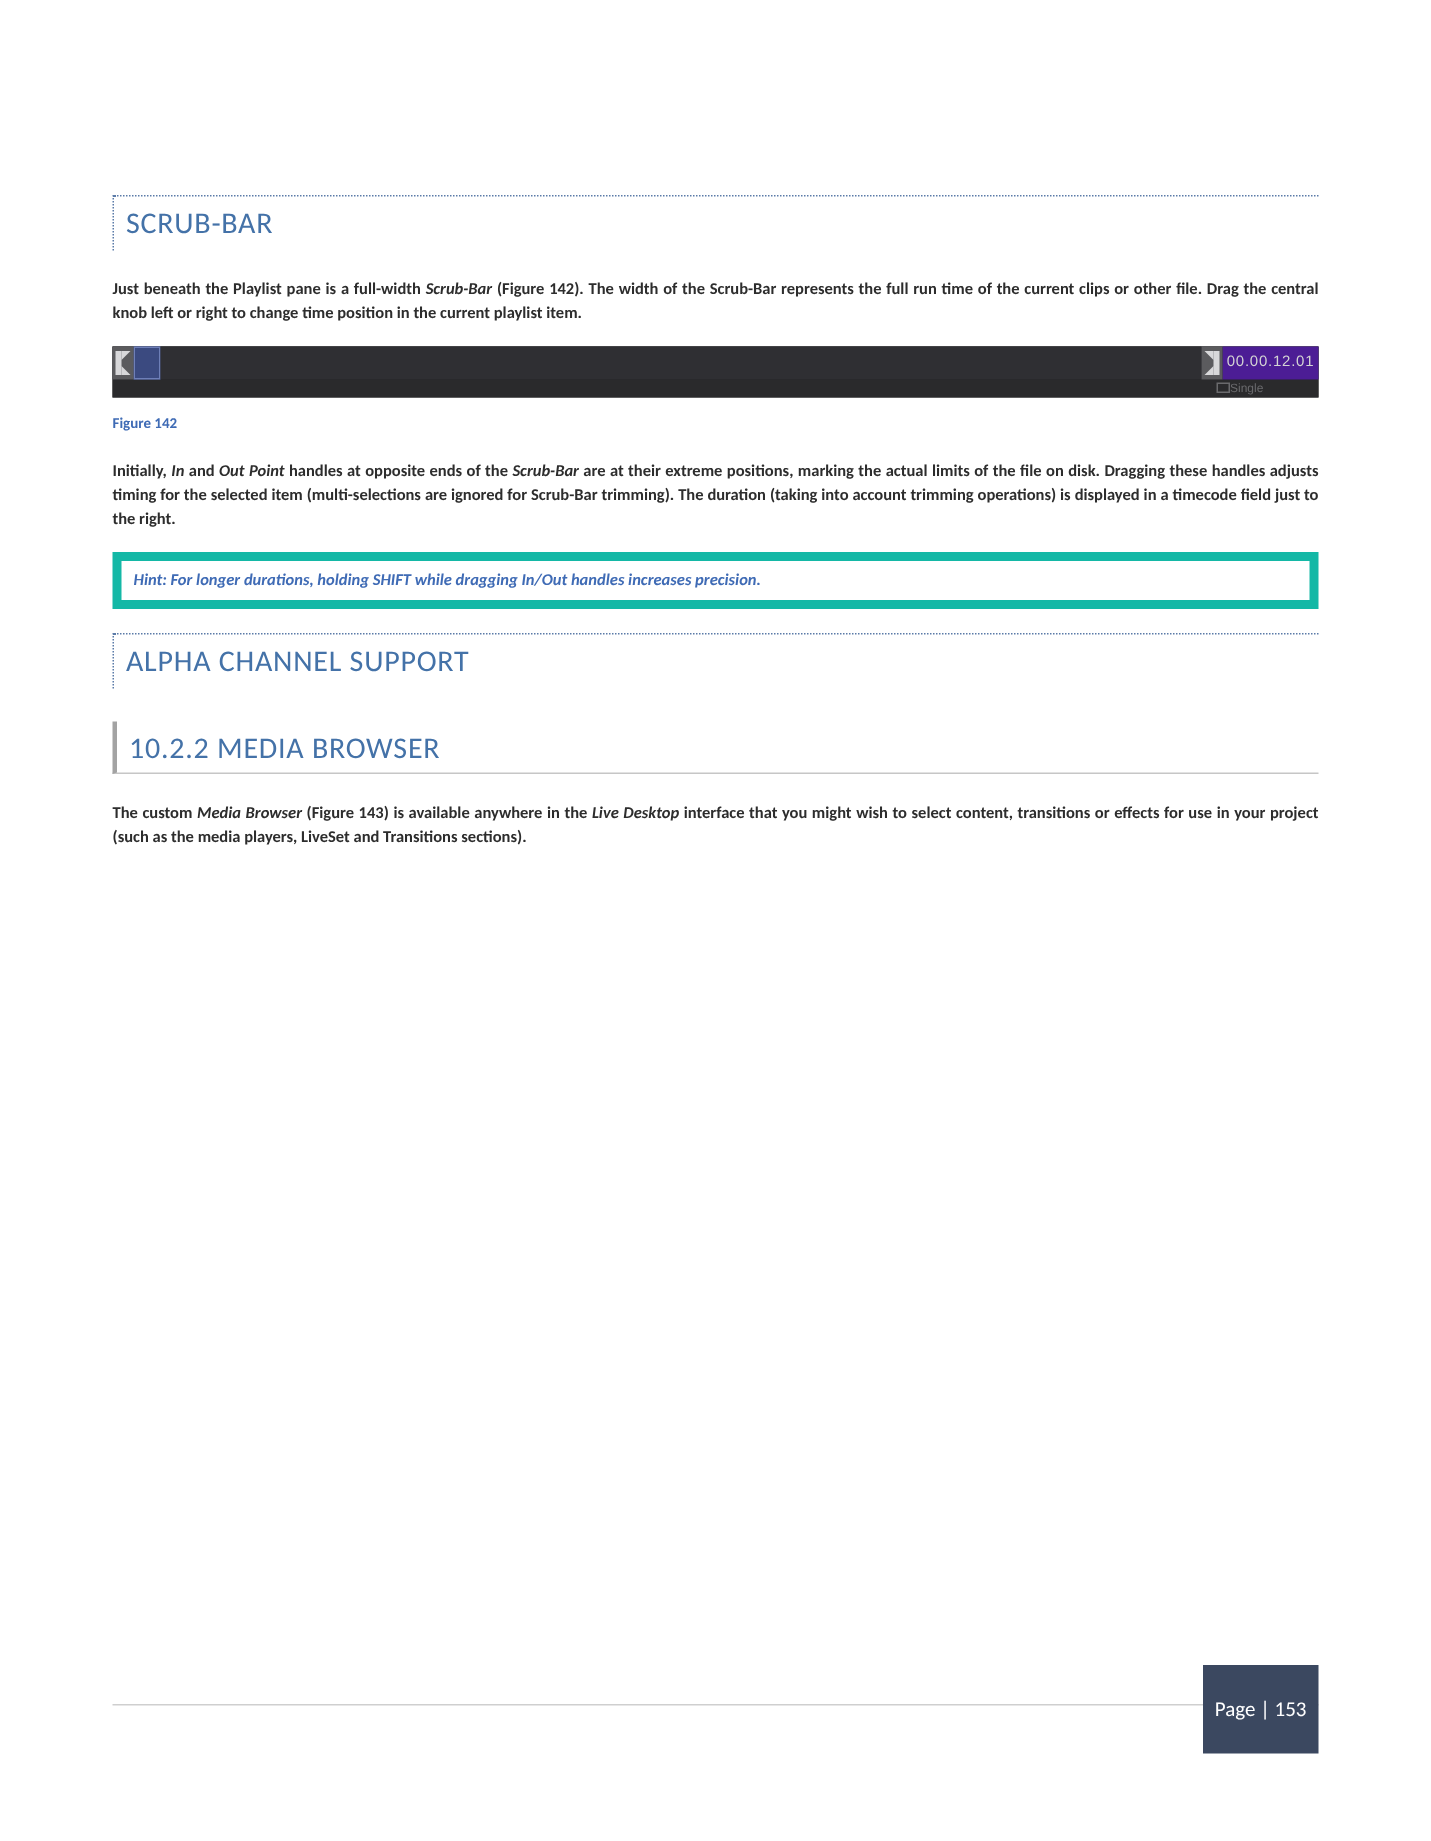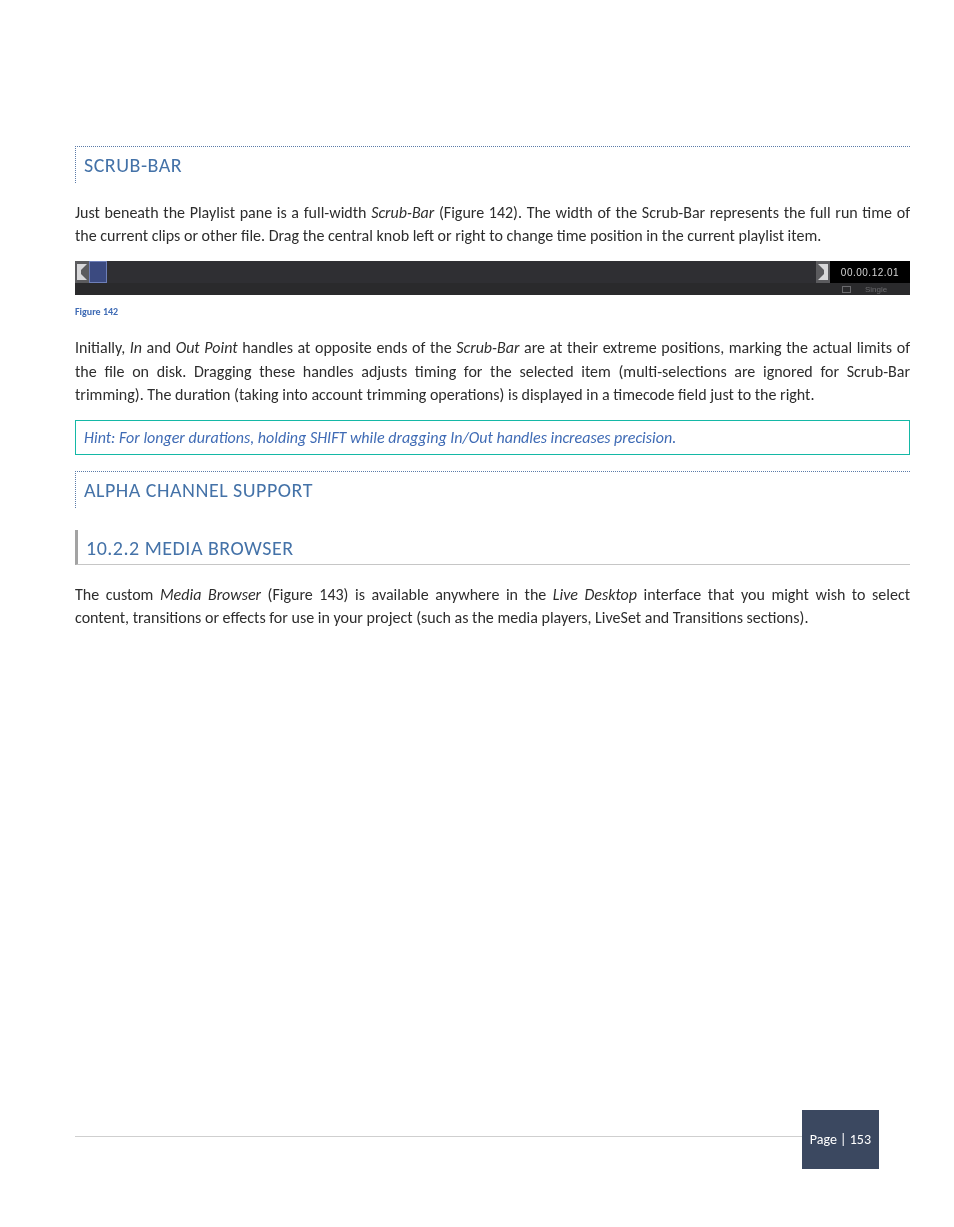--- a/index.html
+++ b/index.html
@@ -5,44 +5,44 @@
   * { box-sizing: border-box; margin: 0; padding: 0; }
   html, body { width: 954px; height: 1227px; }
   body {
     font-family: Calibri, "Segoe UI", Arial, sans-serif;
     color: #3a3a3a;
     background: #fff;
     position: relative;
     padding: 0;
   }
   .page {
-    padding: 130px 44px 0 75px;
-    margin-top: 16px;
+    padding: 130px 75px 0 75px;
   }
 
   
   .subheading-box {
     border-top: 1px dotted #5b7ba8;
     border-left: 1px dotted #5b7ba8;
     padding: 6px 0 6px 8px;
     margin: 0 0 18px 0;
   }
   .subheading-box h2 {
     font-size: 20px;
     font-weight: 400;
     letter-spacing: 0.5px;
     color: #4472a8;
   }
 
   p {
-    font-size: 16px;
+    font-size: 11px;
     line-height: 1.45;
     color: #2d2d2d;
     text-align: justify;
     margin: 0 0 14px 0;
+    font-weight: bold;
   }
 
   
   .scrub-figure {
     margin: 14px 0 10px 0;
   }
   .scrub-trackwrap {
     width: 100%;
     height: 34px;
     background: #2a2a2c;
@@ -70,22 +70,22 @@
   }
   .scrub-spacer { flex: 1; background: #2f2f33; }
   .scrub-out-handle {
     width: 14px;
     background: #5b5b5e;
     margin-right: 0;
     position: relative;
   }
   .scrub-out-handle svg { position:absolute; top:0; left:0; }
   .scrub-timecode {
-    width: 80px;
-    background: #000000;
+    width: 64px;
+    background: #4c1d95;
     color: #d4d4d4;
     font-size: 10px;
     font-family: "Segoe UI", Arial, sans-serif;
     display: flex;
     align-items: center;
     justify-content: center;
     letter-spacing: 0.5px;
   }
   .scrub-bottom {
     height: 12px;
@@ -93,40 +93,40 @@
     display: flex;
     justify-content: flex-end;
     align-items: center;
     padding-right: 8px;
   }
   .scrub-singleglyph {
     width: 60px;
     height: 10px;
     display: flex;
     align-items: center;
-    gap: 14px;
+    gap: 0;
     text-align: center;
   }
   .scrub-singleglyph .box {
     width: 9px; height: 7px; border: 1px solid #6a6a6d; background: #2a2a2c;
   }
   .scrub-singleglyph .lbl {
     color: #6a6a6d; font-size: 8px; font-family: Arial, sans-serif;
   }
 
   .figure-caption {
     color: #3f6bb5;
     font-size: 10px;
     font-weight: 700;
     margin: 8px 0 18px 0;
   }
 
   
   .hint-box {
-    border: 1px solid #14b8a6;
+    border: 6px solid #14b8a6;
     padding: 5px 8px;
     margin: 0 0 16px 0;
   }
   .hint-box p {
     color: #3f6bb5;
     font-style: italic;
     margin: 0;
     text-align: left;
   }
 

